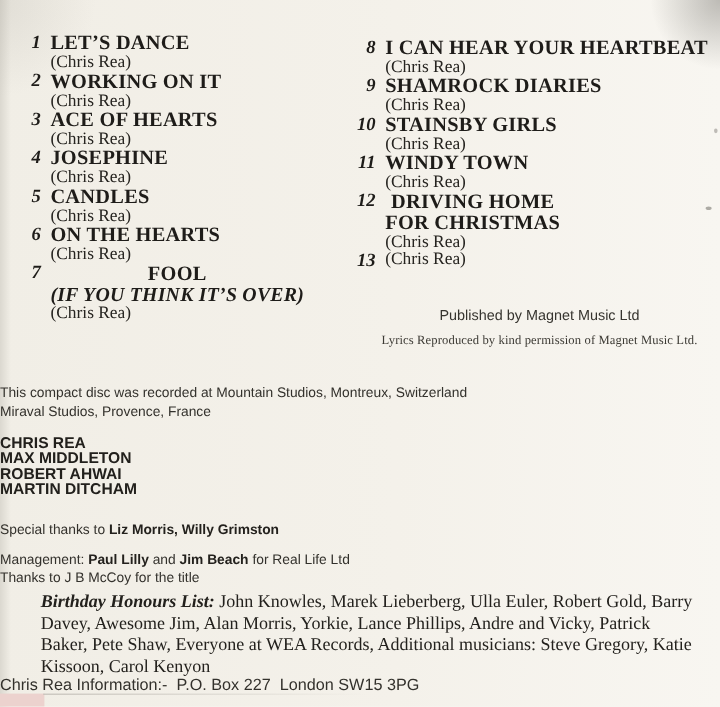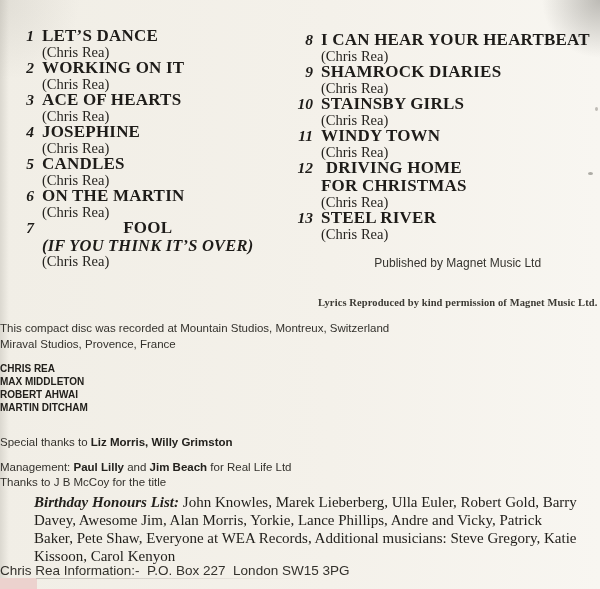--- a/index.html
+++ b/index.html
@@ -57,32 +57,31 @@
   }
 
   
   .publishing { position: absolute; left: 318px; top: 256px; text-align: center; }
   .published {
     font-family: "Liberation Sans", sans-serif;
     font-size: 12px;
     color: #36342f;
   }
   .lyrics {
-    margin-top: 27px;
+    margin-top: 9px;
     font-family: "Liberation Serif", serif;
     font-size: 10.5px;
     letter-spacing: 0.1px;
     color: #3c3a34;
-    font-weight: bold;
   }
 
   
   .center { position: absolute; left: 0; right: 0; text-align: left; }
   .recording { top: 320px; font-family: "Liberation Sans", sans-serif; font-size: 11.5px; line-height: 16px; color: #33312c; }
-  .musicians { top: 362px; font-family: "Liberation Sans", sans-serif; font-weight: bold; font-size: 10px; line-height: 13px; color: #22201c; }
+  .musicians { top: 362px; font-family: "Liberation Sans", sans-serif; font-weight: bold; font-size: 13px; line-height: 13px; color: #22201c; }
   .special   { top: 436px; font-family: "Liberation Sans", sans-serif; font-size: 11.5px; color: #33312c; }
   .management{ top: 460px; font-family: "Liberation Sans", sans-serif; font-size: 11.5px; line-height: 15px; color: #33312c; }
   .special b, .management b { color: #23211d; }
   .birthday  {
     top: 493px;
     font-family: "Liberation Serif", serif;
     font-size: 15px;
     line-height: 18px;
     color: #23211d;
     padding-left: 16px;
@@ -152,21 +151,21 @@
         <div class="tbody">
           <div class="ttitle">CANDLES</div>
 
           <div class="tcredit">(Chris Rea)</div>
         </div>
       </div>
 
       <div class="track">
         <span class="tnum">6</span>
         <div class="tbody">
-          <div class="ttitle">ON THE MARTIN</div>
+          <div class="ttitle">ON THE HEARTS</div>
 
           <div class="tcredit">(Chris Rea)</div>
         </div>
       </div>
 
       <div class="track">
         <span class="tnum">7</span>
         <div class="tbody">
           <div class="ttitle">FOOL</div>
           <div class="tsub">(IF YOU THINK IT’S OVER)</div>
@@ -219,21 +218,20 @@
           <div class="ttitle">DRIVING HOME
 FOR CHRISTMAS</div>
 
           <div class="tcredit">(Chris Rea)</div>
         </div>
       </div>
 
       <div class="track">
         <span class="tnum">13</span>
         <div class="tbody">
-          <div class="ttitle">STEEL RIVER</div>
 
           <div class="tcredit">(Chris Rea)</div>
         </div>
       </div>
     </div>
 
   <div class="publishing">
     <div class="published">Published by Magnet Music Ltd</div>
     <div class="lyrics">Lyrics Reproduced by kind permission of Magnet Music Ltd.</div>
   </div>

